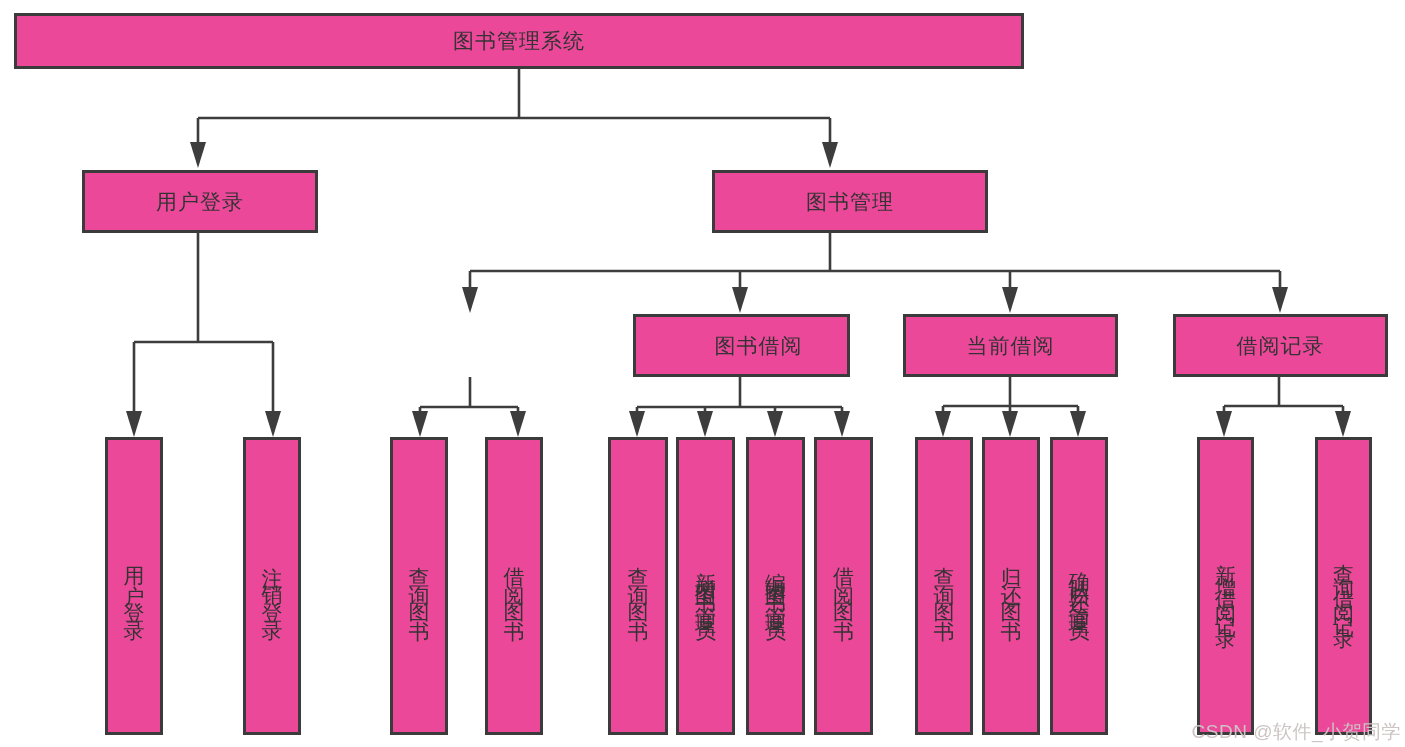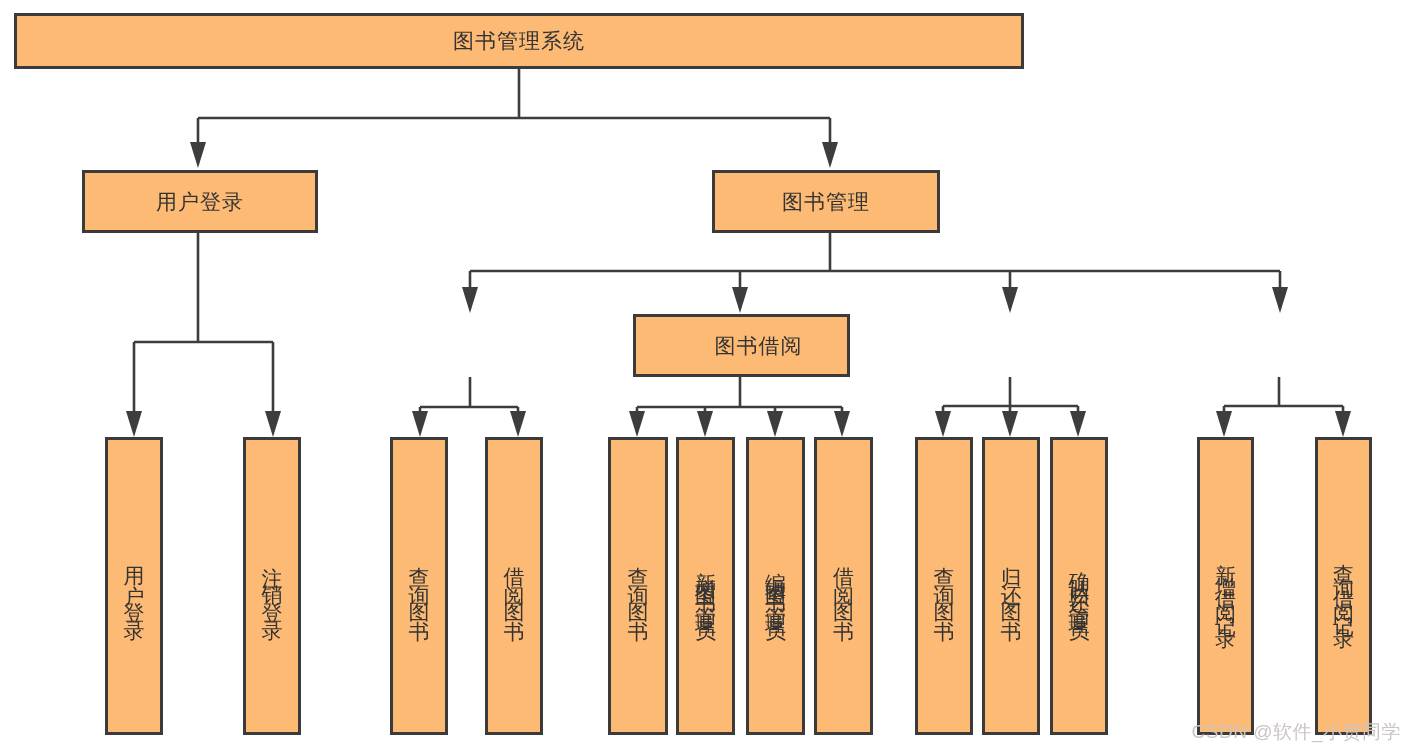--- a/index.html
+++ b/index.html
@@ -11,42 +11,42 @@
     color:#333;
     overflow:hidden;
   }
   svg.connectors{position:absolute;left:0;top:0;z-index:0;}
   svg.connectors path, svg.connectors line{stroke:#3d3d3d;stroke-width:2.6;fill:none;}
   svg.connectors polygon{fill:#3d3d3d;stroke:none;}
 
   .node{
     position:absolute;
     border:3px solid #3b3b3b;
-    background:#fdba74;
+    background:#ec4899;
     display:flex;align-items:center;justify-content:center;
     box-sizing:border-box;
     font-size:21px;
     letter-spacing:1px;
     z-index:1;
   }
   .leaf span{
     writing-mode:vertical-rl;
     text-orientation:mixed;
     white-space:nowrap;
     font-size:21px;
   }
   .sp-wide span{letter-spacing:18px;}
   .sp-med span{letter-spacing:13px;}
   .sp-tight span{letter-spacing:7px;}
 
   
   .n-root{left:14px;top:13px;width:1010px;height:56px;}
   
   .n-user-login{left:82px;top:170px;width:236px;height:63px;}
-  .n-book-mgmt{left:712px;top:170px;width:228px;height:63px;}
+  .n-book-mgmt{left:712px;top:170px;width:276px;height:63px;}
   
   .n-new-book{left:363px;top:314px;width:215px;height:63px;}
   .n-book-borrow{left:633px;top:314px;width:217px;height:63px;padding-left:34px;}
   .n-current-borrow{left:903px;top:314px;width:215px;height:63px;}
   .n-borrow-record{left:1173px;top:314px;width:215px;height:63px;}
   
   .leaf{top:437px;height:298px;width:58px;}
   .l-1a{left:105px;}
   .l-1b{left:243px;}
   .l-2a{left:390px;}
@@ -111,20 +111,22 @@
     <polygon points="1216,411 1232,411 1224,437"></polygon>
     <polygon points="1335,411 1351,411 1343,437"></polygon>
   </svg>
 
   <div class="node n-root">图书管理系统</div>
 
   <div class="node n-user-login">用户登录</div>
   <div class="node n-book-mgmt">图书管理</div>
 
   <div class="node n-book-borrow">图书借阅</div>
+  <div class="node n-current-borrow">当前借阅</div>
+  <div class="node n-borrow-record">借阅记录</div>
 
   <div class="node leaf sp-wide l-1a">
     <span>用户登录</span>
   </div>
   <div class="node leaf sp-wide l-1b">
     <span>注销登录</span>
   </div>
 
   <div class="node leaf sp-wide l-2a">
     <span>查询图书</span>

